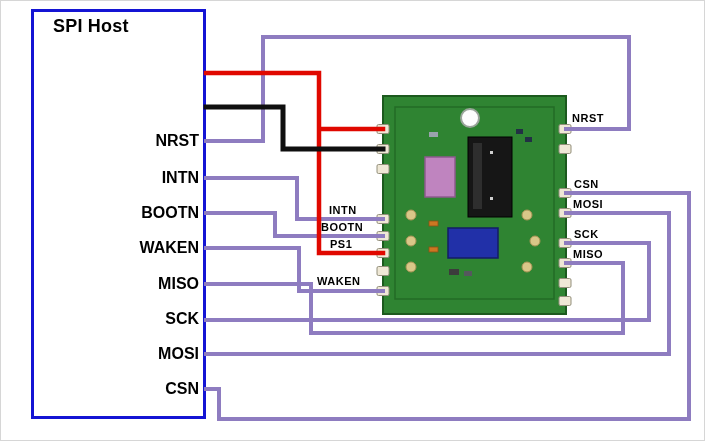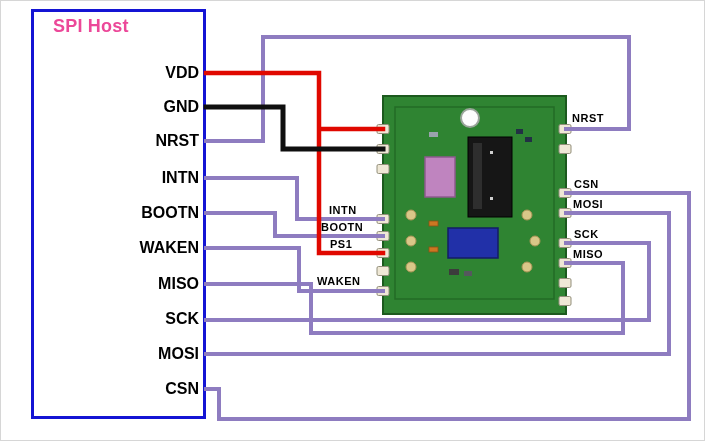--- a/index.html
+++ b/index.html
@@ -10,21 +10,21 @@
     background:#ffffff; overflow:hidden;
     border:1px solid #d6d6d6;
   }
   .wires-svg { position:absolute; left:0; top:0; width:705px; height:441px; }
   .host-box {
     position:absolute; left:30px; top:8px; width:175px; height:410px;
     border:3px solid #1414d4; background:#ffffff;
   }
   .host-title {
     position:absolute; left:52px; top:15px;
-    font-size:18px; font-weight:bold; color:#ec4899; letter-spacing:0.2px;
+    font-size:18px; font-weight:bold; color:#000000; letter-spacing:0.2px;
   }
   .host-pin {
     position:absolute; right:505px; width:160px; height:24px; line-height:24px;
     font-size:16px; font-weight:bold; color:#000000; text-align:right;
   }
   .mod-pin {
     position:absolute; font-size:11px; font-weight:bold; color:#000000;
     letter-spacing:0.5px; white-space:nowrap;
   }
   
@@ -106,22 +106,20 @@
     <path class="w sig" d="M205 353 H668 V212 H565"></path>
     <path class="w sig" d="M205 388 H218 V418 H688 V192 H565"></path>
 
     <path class="w pw" d="M205 72 H318 V128 H382 M318 128 V252 H382"></path>
 
     <path class="w gd" d="M205 106 H282 V148 H382"></path>
   </svg>
 
   <div class="host-title">SPI Host</div>
 
-  <div class="host-pin" style="top:60px">VDD</div>
-  <div class="host-pin" style="top:94px">GND</div>
   <div class="host-pin" style="top:128px">NRST</div>
   <div class="host-pin" style="top:165px">INTN</div>
   <div class="host-pin" style="top:200px">BOOTN</div>
   <div class="host-pin" style="top:235px">WAKEN</div>
   <div class="host-pin" style="top:271px">MISO</div>
   <div class="host-pin" style="top:306px">SCK</div>
   <div class="host-pin" style="top:341px">MOSI</div>
   <div class="host-pin" style="top:376px">CSN</div>
 
   <div class="mod-pin" style="left:328px; top:203px">INTN</div>

